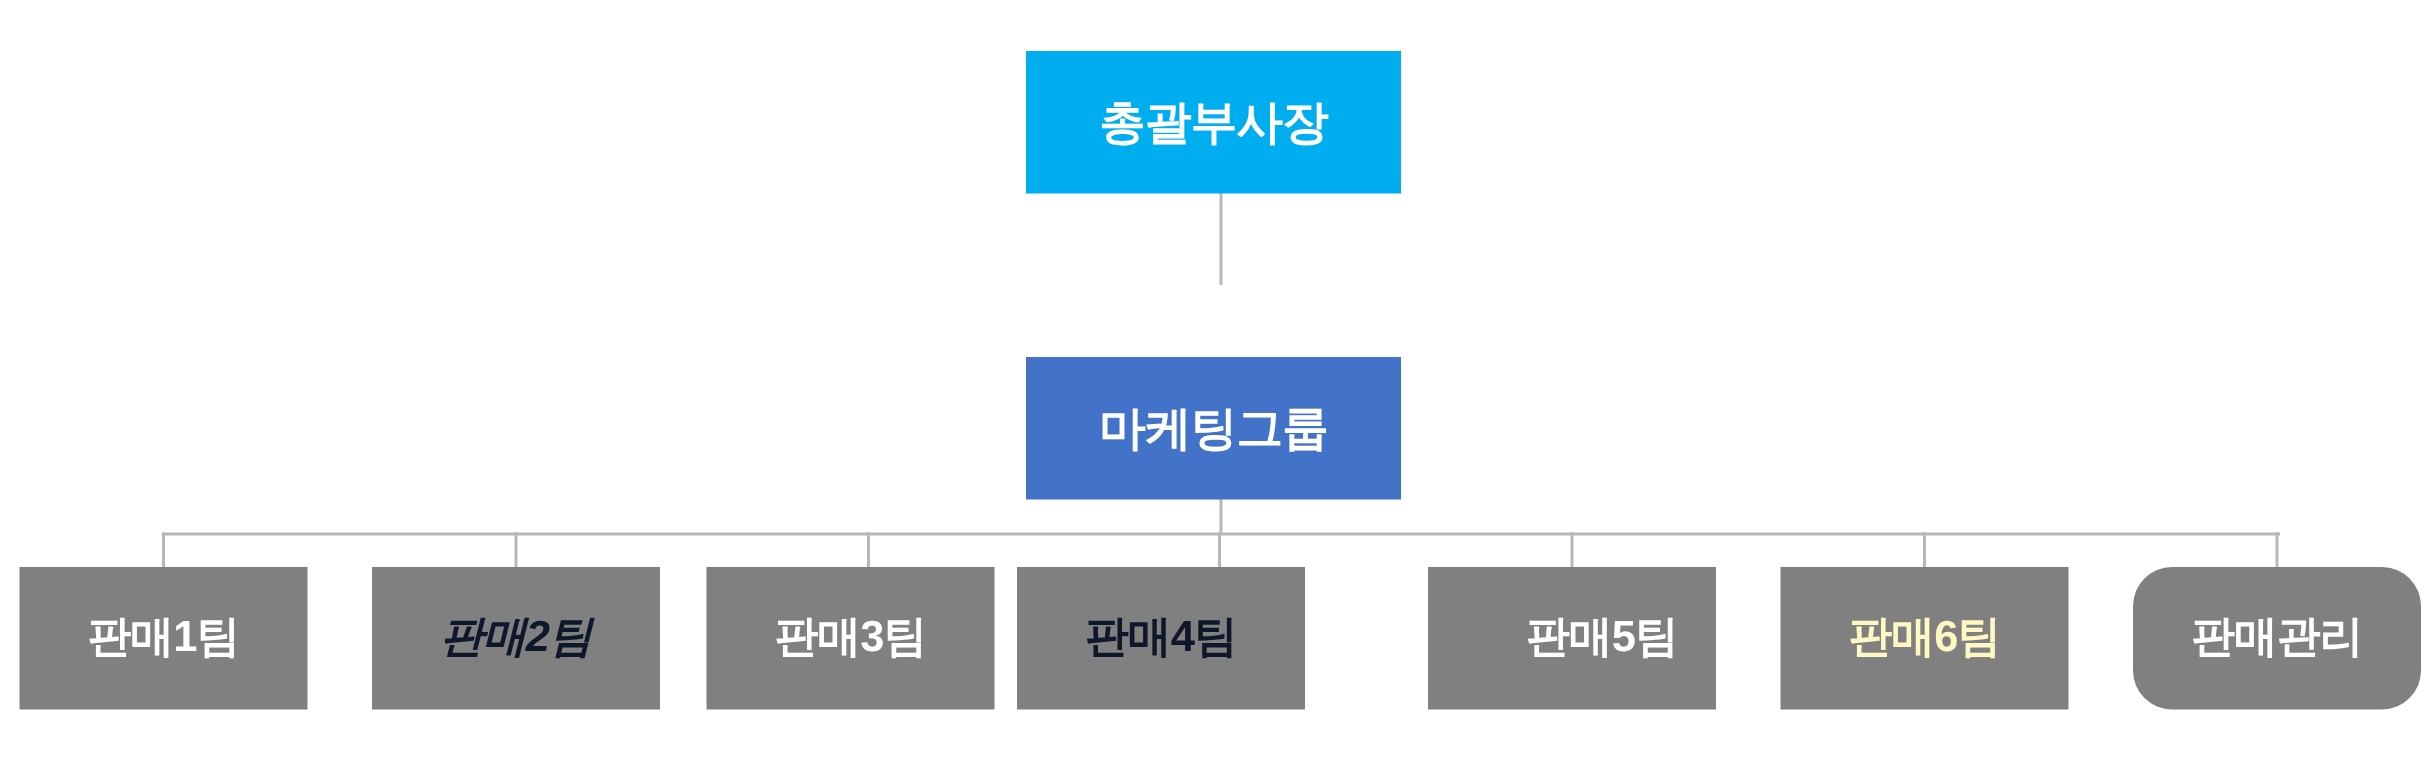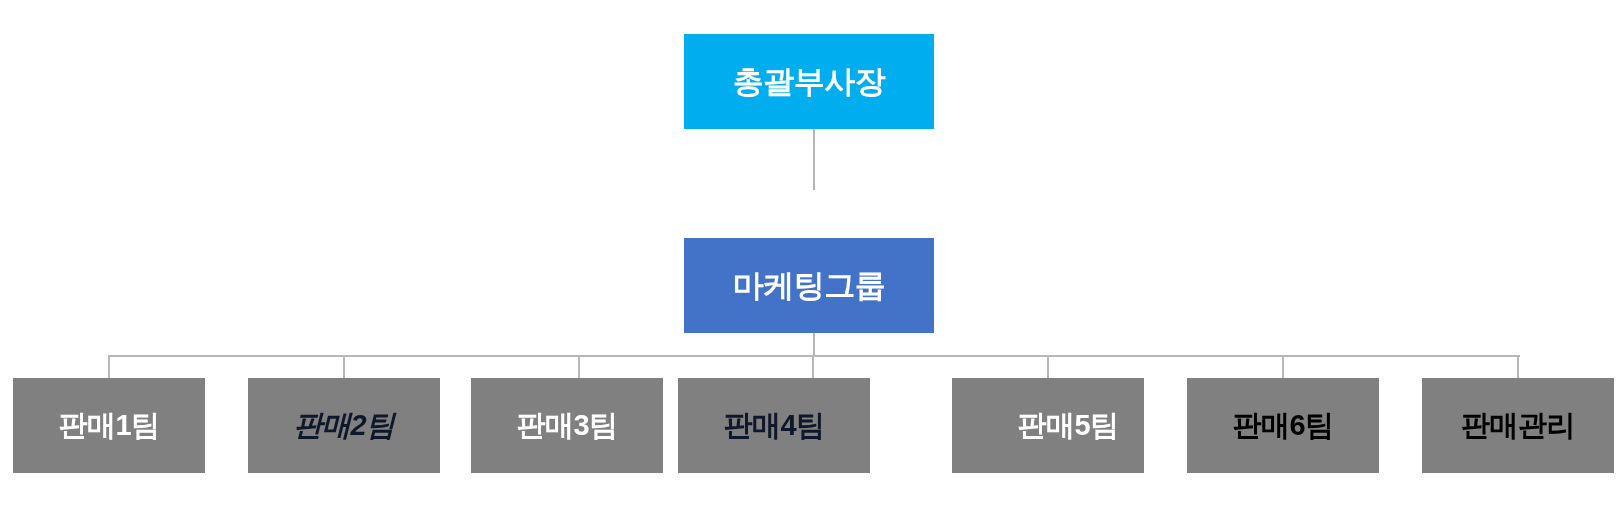--- a/index.html
+++ b/index.html
@@ -96,17 +96,17 @@
   <div class="node level-1">총괄부사장</div>
 
   <div class="node level-2">마케팅그룹</div>
 
   <div id="level-3-container">
       <div class="node level-3" style="left: 13px; background: rgb(128, 128, 128); color: #ffffff;">판매1팀</div>
       <div class="node level-3" style="left: 248px; background: rgb(128, 128, 128); color: #0f172a; font-style: italic;">판매2팀</div>
       <div class="node level-3" style="left: 471px; background: rgb(128, 128, 128); color: rgb(255, 255, 255);">판매3팀</div>
       <div class="node level-3" style="left: 678px; background: rgb(128, 128, 128); color: #0f172a;">판매4팀</div>
       <div class="node level-3" style="left: 952px; background: rgb(128, 128, 128); color: rgb(255, 255, 255); padding-left: 40px;">판매5팀</div>
-      <div class="node level-3" style="left: 1187px; background: rgb(128, 128, 128); color: #000000;">판매6팀</div>
-      <div class="node level-3" style="left: 1422px; background: rgb(128, 128, 128); color: #000000;">판매관리</div>
+      <div class="node level-3" style="left: 1187px; background: rgb(128, 128, 128); color: #fef9c3;">판매6팀</div>
+      <div class="node level-3" style="left: 1422px; background: rgb(128, 128, 128); color: #ffffff; border-radius: 26px;">판매관리</div>
     </div>
 
 </div>
 
 </body></html>

